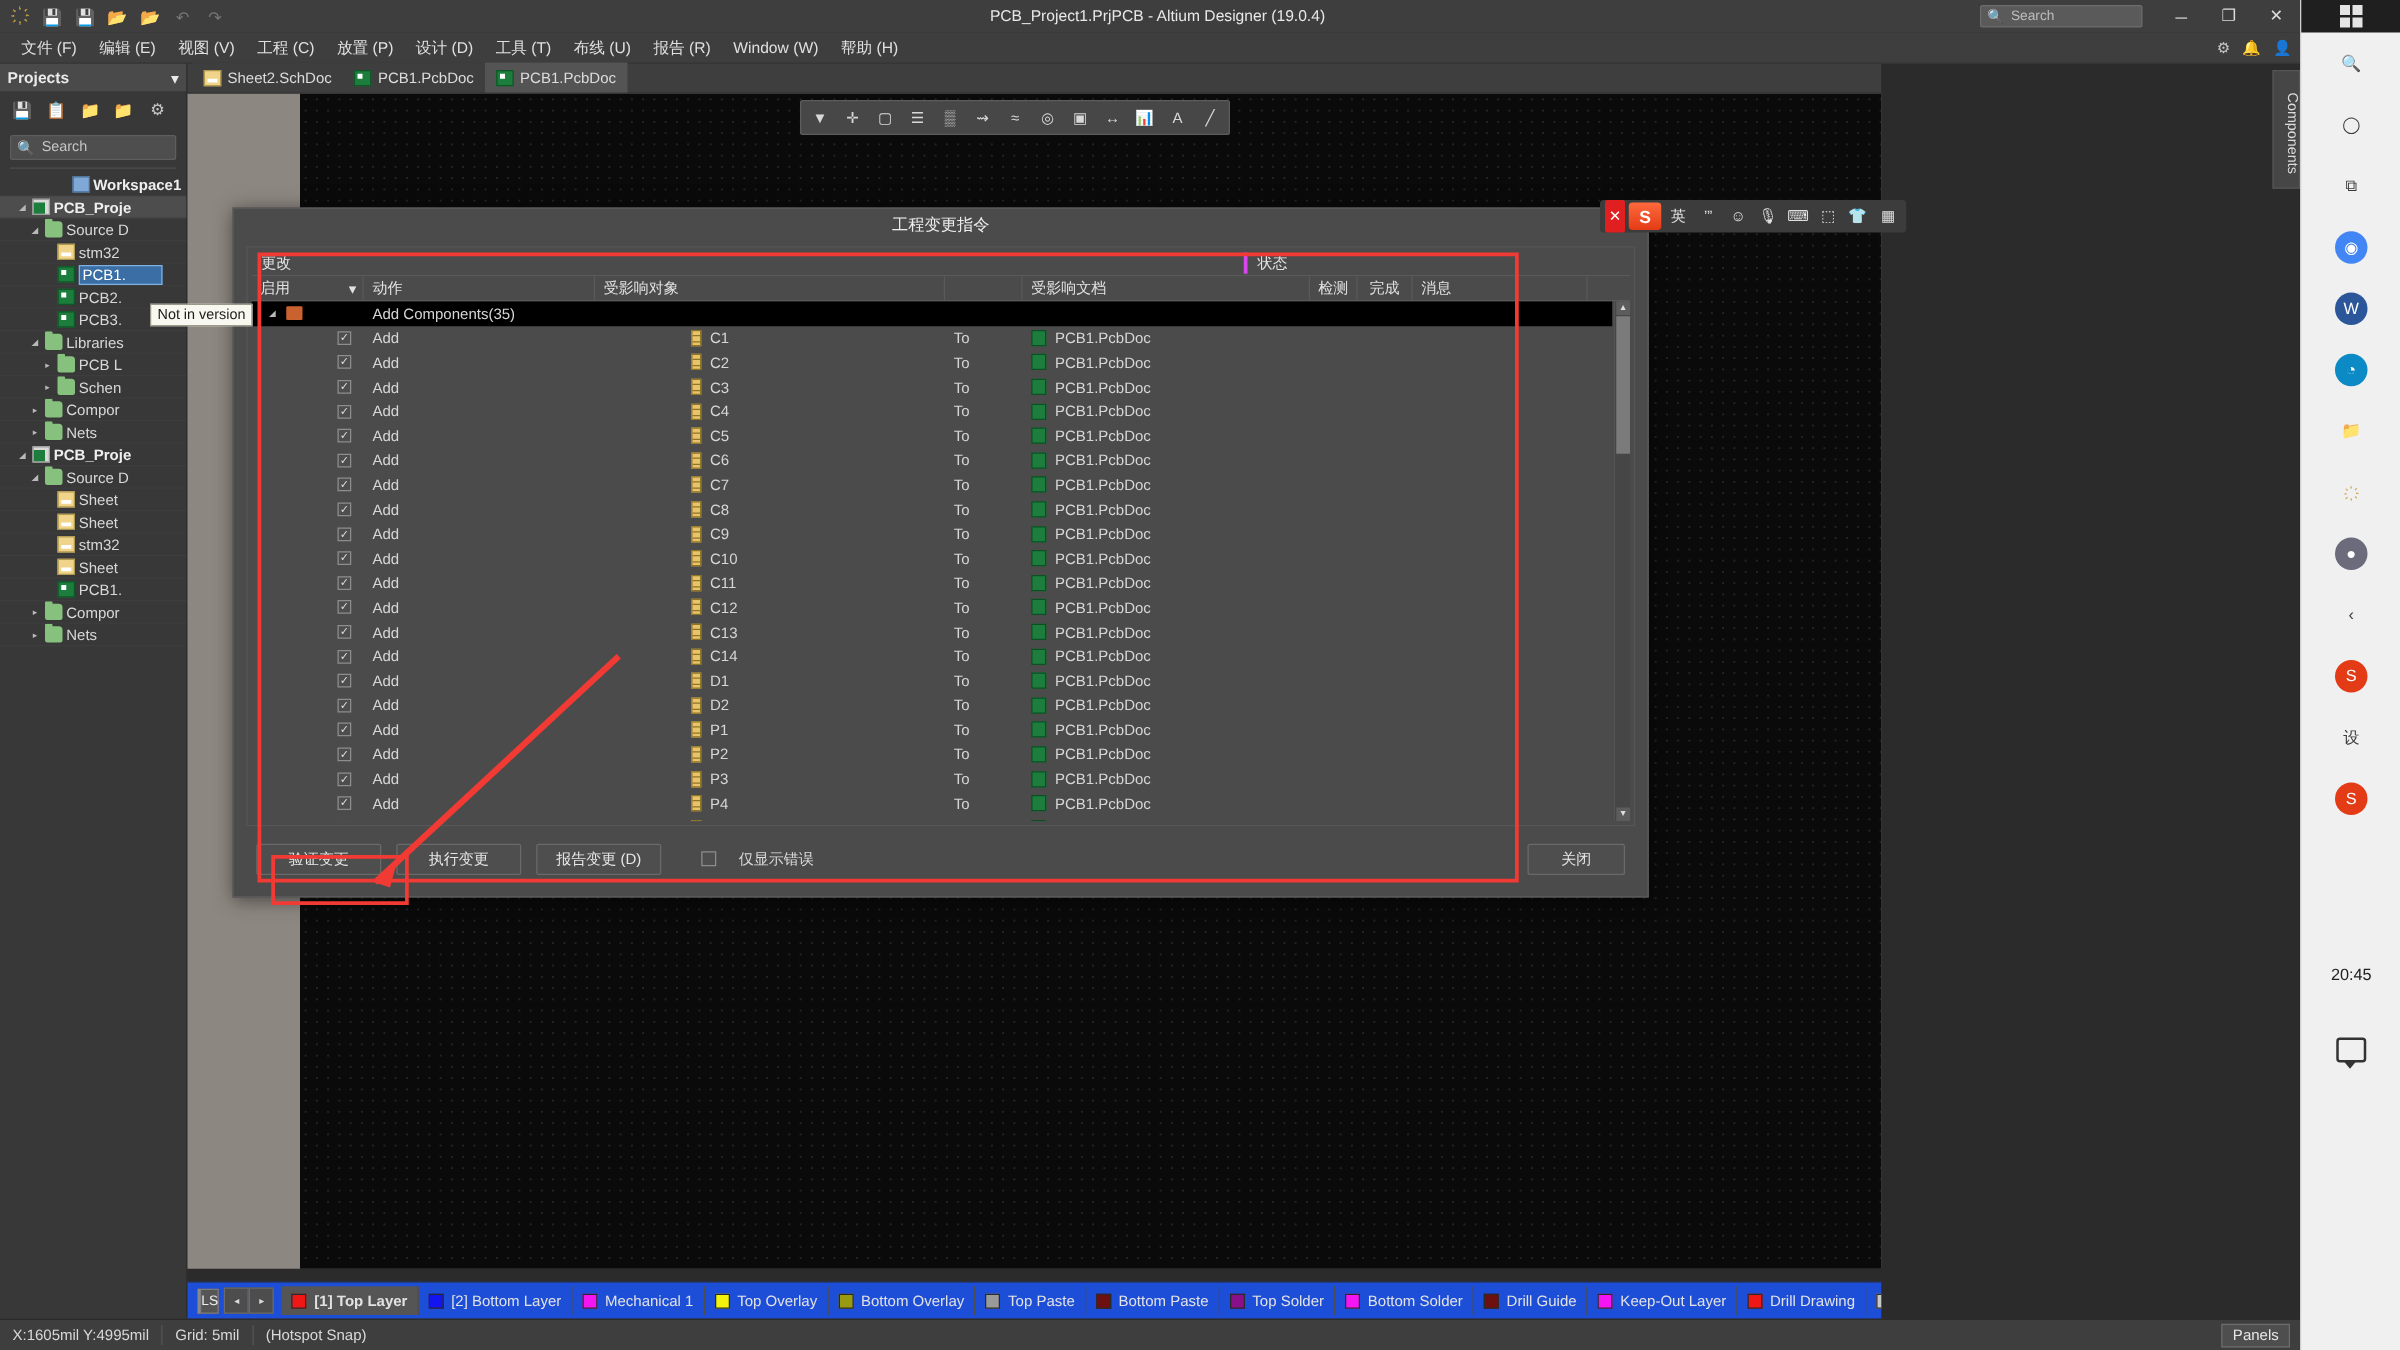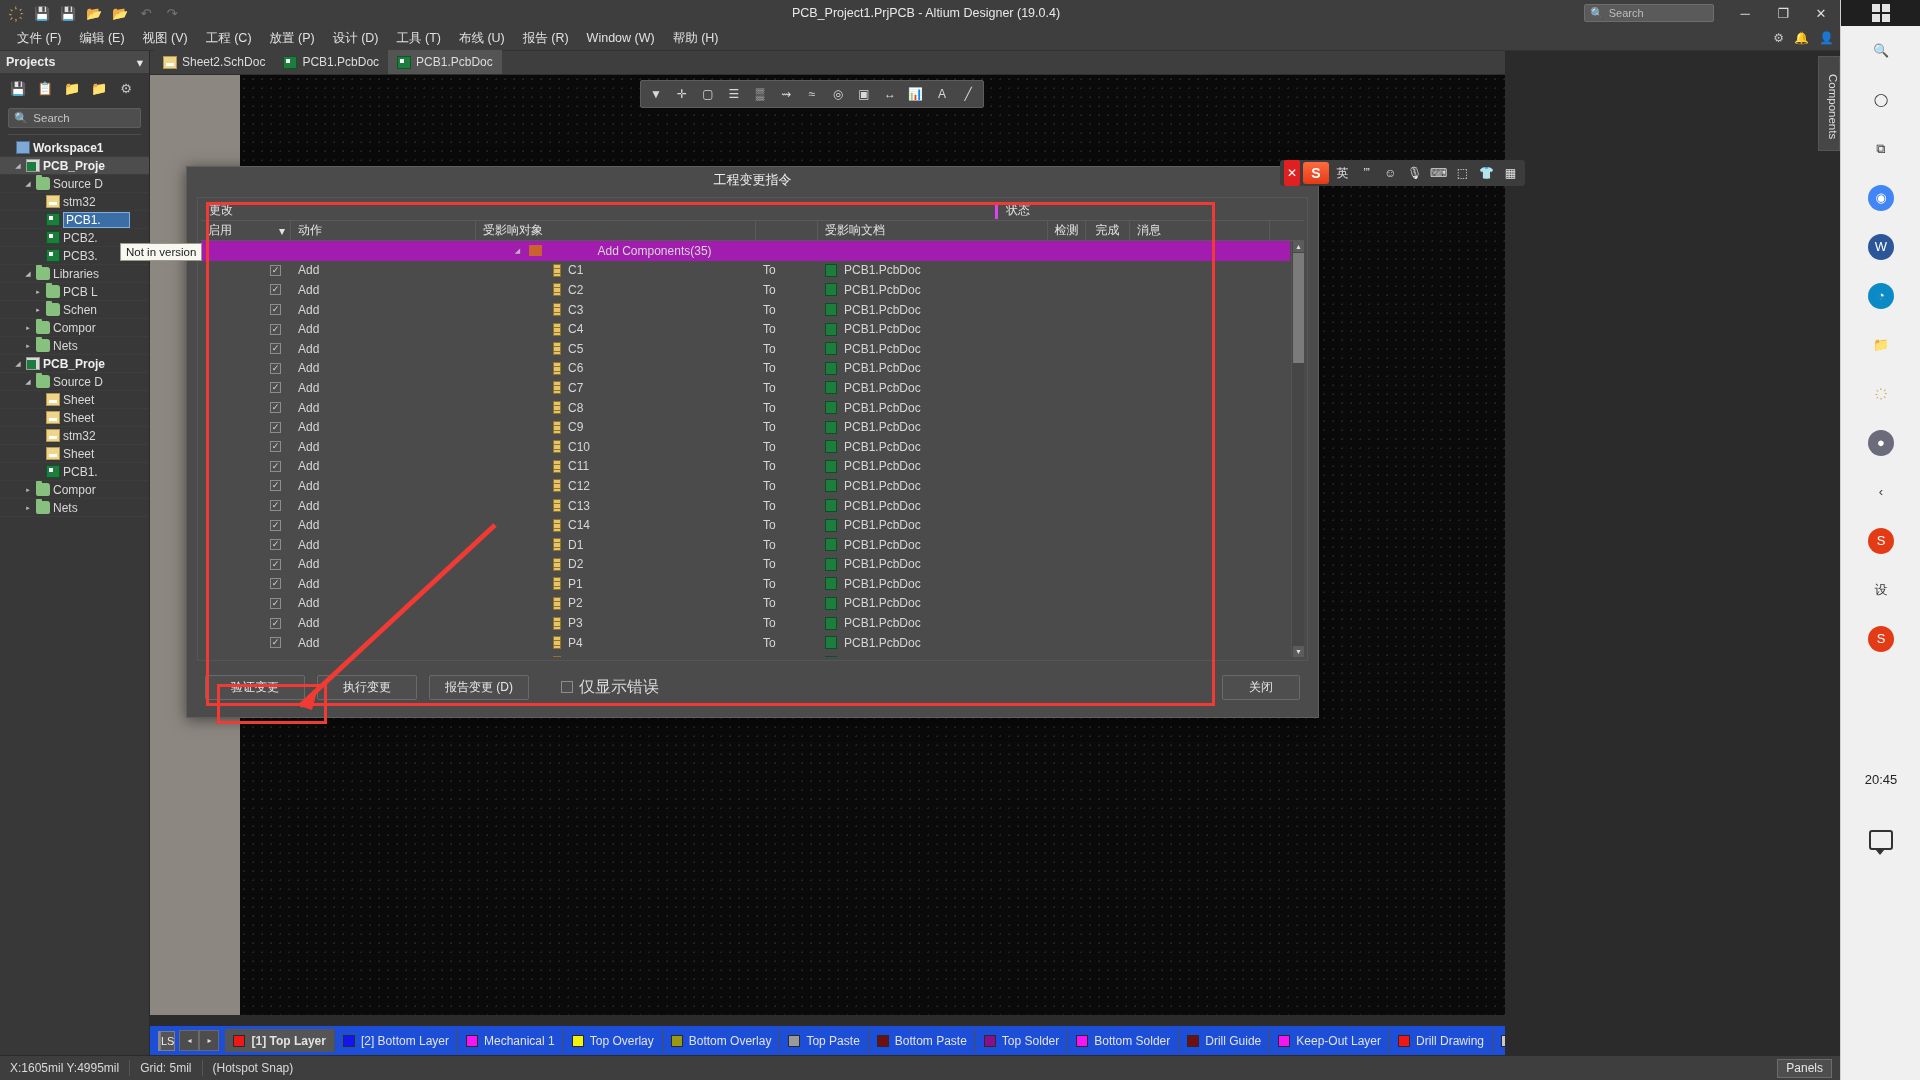--- a/index.html
+++ b/index.html
@@ -211,21 +211,21 @@
   .ch-action { width: 185px; }
   .ch-object { width: 280px; }
   .ch-arrow  { width: 62px; }
   .ch-doc    { width: 230px; }
   .ch-detect { width: 38px; justify-content: center; padding-left: 0; }
   .ch-done   { width: 44px; justify-content: center; padding-left: 0; }
   .ch-msg    { width: 140px; }
   .ch-tail   { flex: 1; border-right: none; }
   .rows-view { position: absolute; left: 0; right: 14px; top: 40px; bottom: 0; overflow: hidden; }
   .grow { display: flex; height: 19.6px; align-items: center; font-size: 12px; color: #d6d6d6; }
-  .grow.groupline { background: #a21caf; justify-content: center; }
+  .grow.groupline { background: #000000; }
   .gc { padding-left: 7px; height: 19.6px; display: flex; align-items: center; white-space: nowrap; }
   .gc-enable { width: 90px; justify-content: flex-start; padding-left: 0; }
   .gc-enable .chk {
     width: 11px; height: 11px; background: #4e4e4e; border: 1px solid #8d8d8d;
     margin-left: 69px; font-size: 9px; line-height: 9px; color: #d9d9d9; text-align: center;
   }
   .gc-action { width: 185px; }
   .gc-object { width: 280px; display: flex; gap: 7px; align-items: center; padding-left: 77px;}
   .gc-arrow  { width: 62px; }
   .gc-doc    { width: 230px; display: flex; gap: 7px; align-items: center; }
@@ -250,21 +250,21 @@
   .dlg-footer {
     position: absolute; left: 10px; right: 10px; bottom: 10px; height: 40px;
     display: flex; align-items: center; gap: 12px; padding-left: 8px;
   }
   .dbtn {
     height: 25px; min-width: 100px; background: #4e4e4e; border: 1px solid #6a6a6a;
     color: #e6e6e6; font-size: 12px; display: flex; align-items: center; justify-content: center;
     border-radius: 2px;
   }
   .dbtn.close-btn { min-width: 78px; }
-  .chkrow { display: flex; align-items: center; gap: 6px; font-size: 16px; color: #dcdcdc; padding-left: 20px; }
+  .chkrow { display: flex; align-items: center; gap: 18px; font-size: 12px; color: #dcdcdc; padding-left: 20px; }
   .chkbox { width: 12px; height: 12px; background: #4e4e4e; border: 1px solid #8d8d8d; }
 
   
   .annot { position: absolute; z-index: 50; pointer-events: none; }
   .redbox-grid { left: 206px; top: 202px; width: 1009px; height: 504px;
     border: 3px solid #f23a34; }
   .redbox-btn { left: 217px; top: 684px; width: 110px; height: 40px; border: 3px solid #f23a34; }
   .redline-svg { left: 0; top: 0; width: 1920px; height: 1080px; }
 
   
@@ -359,21 +359,21 @@
       <div class="ptool" style="color:#c7c7c7">⚙</div>
     </div>
     <div class="search-wrap">
       <div class="search-field">
         <span>🔍</span>
         <span>Search</span>
       </div>
     </div>
     <div class="sep-line"></div>
     <div class="tree" id="project-tree">
-        <div class="trow" style="padding-left: 3px;">
+        <div class="trow" style="padding-left: 3px; justify-content: flex-end;">
           <span class="twist"></span>
           <span class="ticon ws"></span>
           <span class="tlabel bold">Workspace1</span>
         </div>
         <div class="trow sel" style="padding-left: 13px;">
           <span class="twist">◢</span>
           <span class="ticon prj"></span>
           <span class="tlabel bold">PCB_Proje</span>
         </div>
         <div class="trow" style="padding-left: 23px;">

